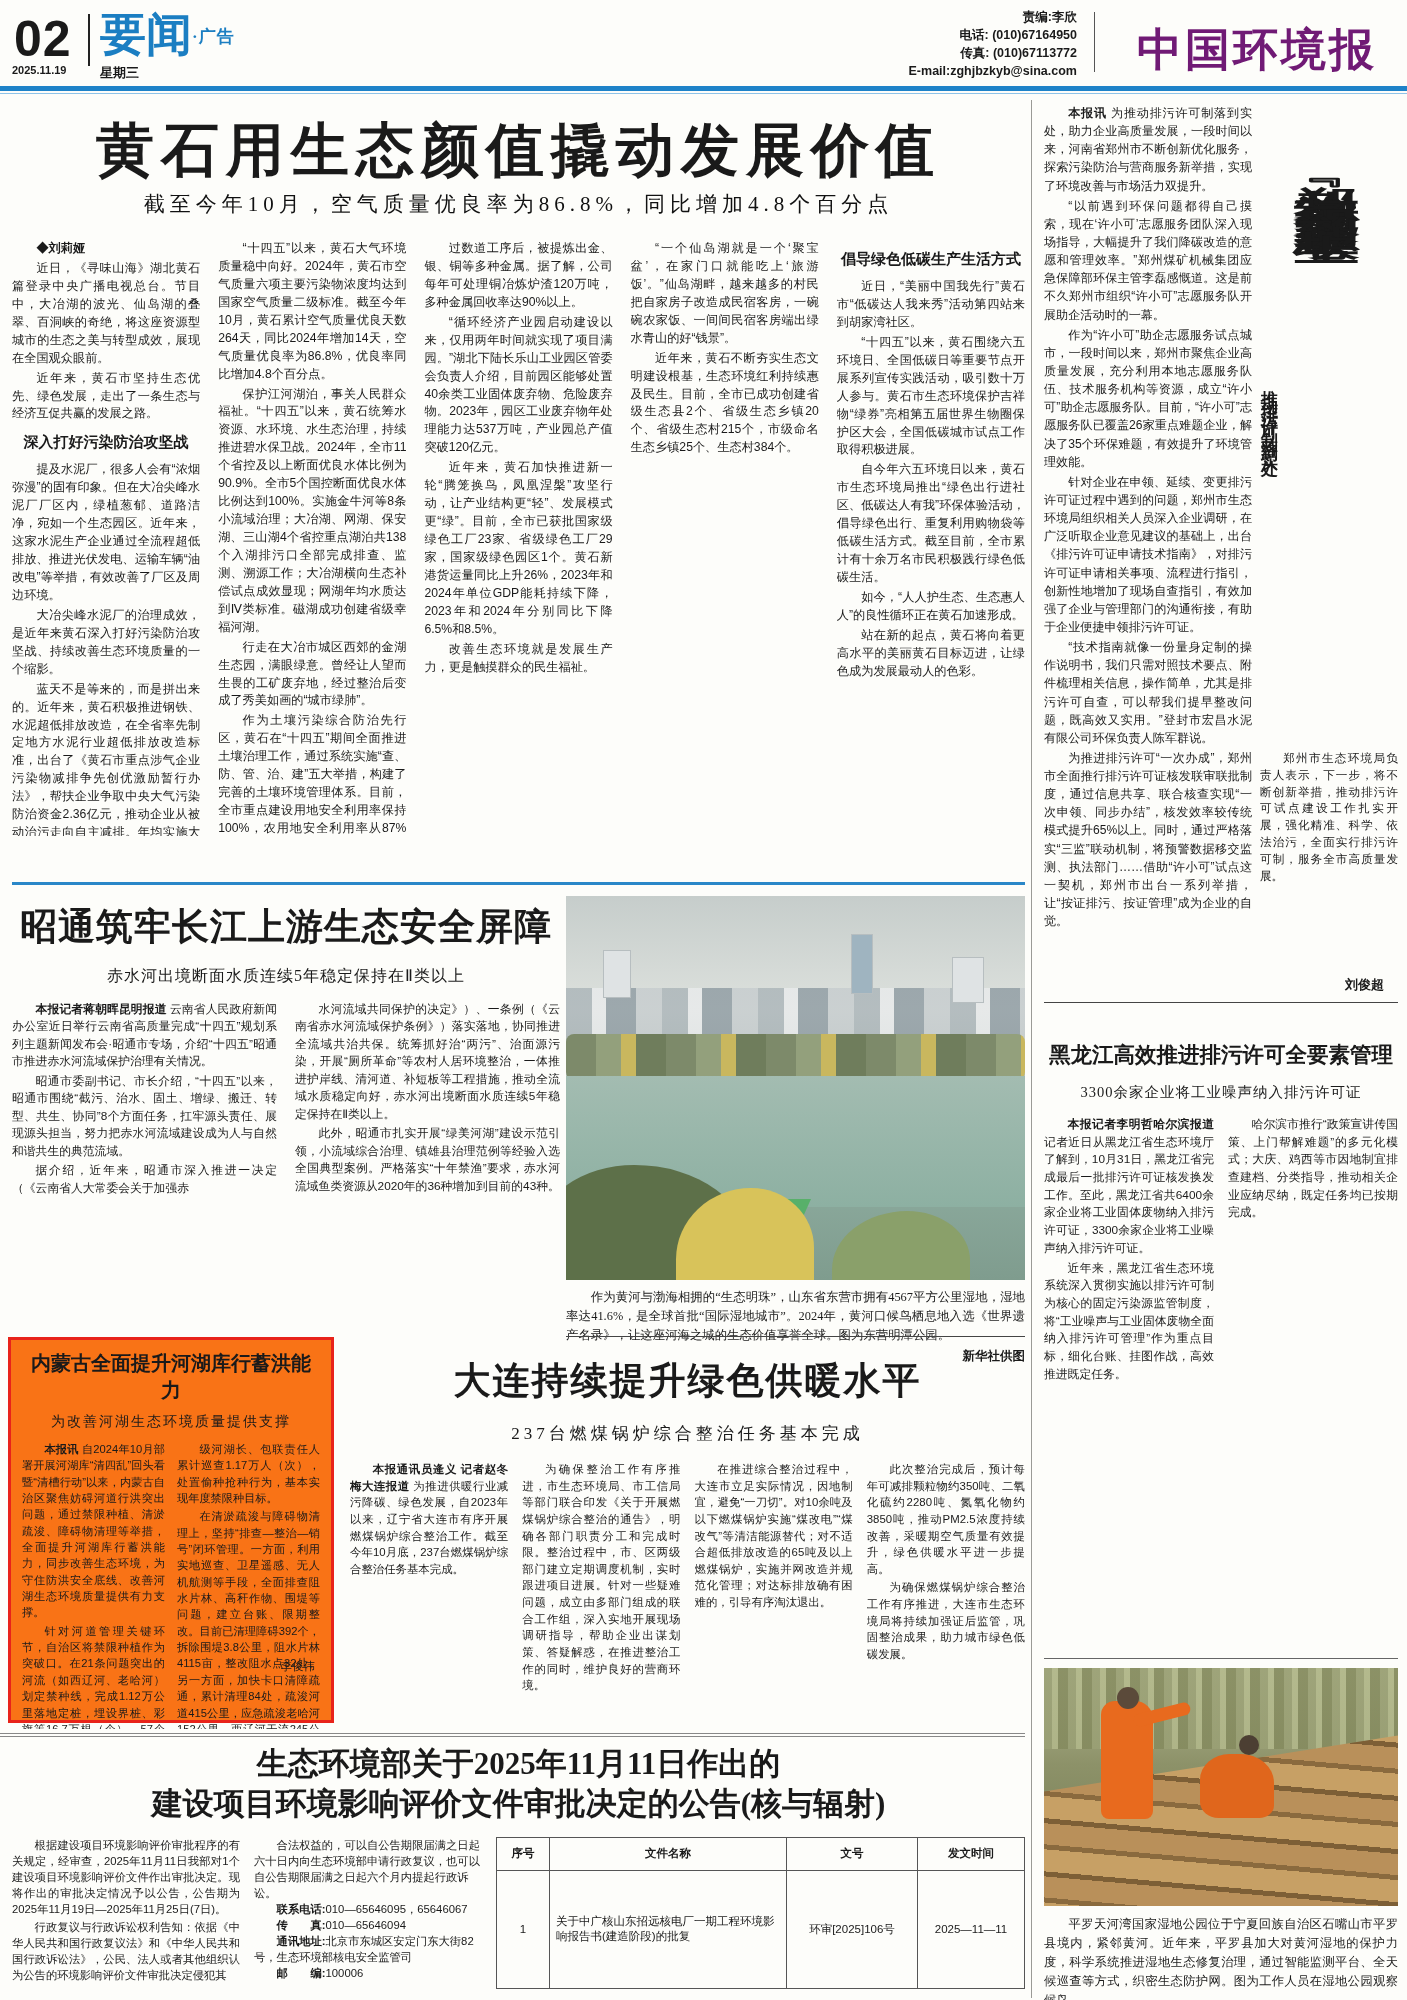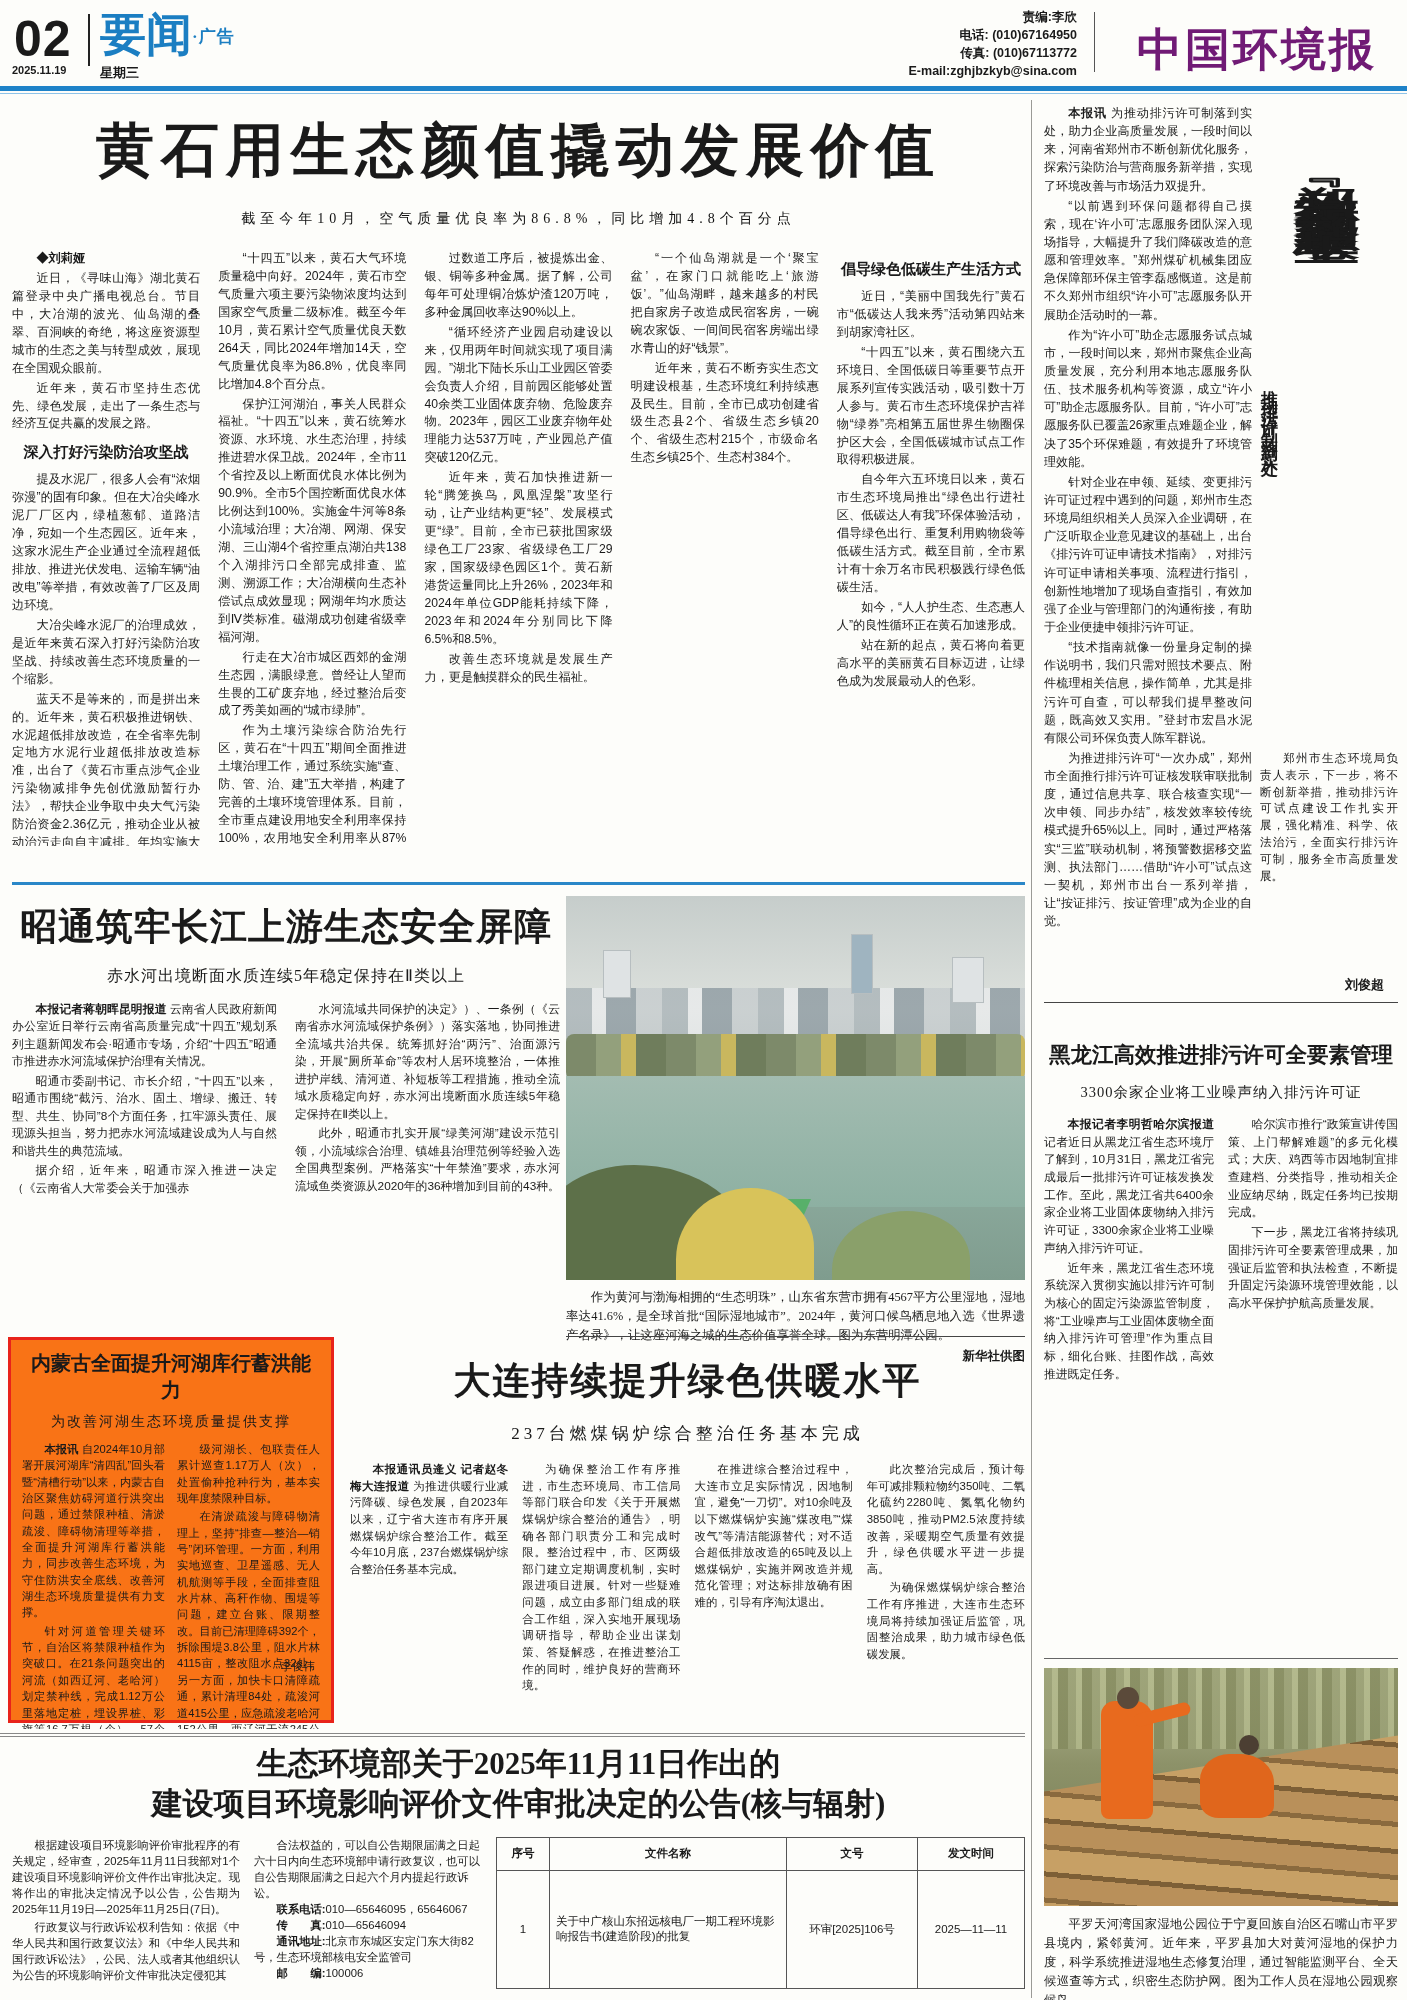--- a/index.html
+++ b/index.html
@@ -19,21 +19,21 @@
   .rule-blue-1{position:absolute;left:0;top:86px;width:1407px;height:5px;background:#1e82c8;}
   .rule-blue-2{position:absolute;left:0;top:93px;width:1407px;height:1px;background:#8fc3e8;}
   
   .para{margin:0 0 2px 0;text-indent:2em;text-align:justify;}
   .col-subhead{margin:8px 0;text-indent:0;text-align:center;font-weight:800;font-size:15px;}
   .cols{display:flex;}
   .col{overflow:hidden;}
   
   #huangshi{position:absolute;left:12px;top:106px;width:1013px;height:774px;}
   #huangshi .hs-title{font-size:58px;font-weight:900;text-align:center;letter-spacing:7px;margin:6px 0 0 0;}
-  #huangshi .hs-sub{font-family:"Liberation Serif",serif;font-size:14px;text-align:center;letter-spacing:5px;margin-top:20px;color:#111;}
+  #huangshi .hs-sub{font-family:"Liberation Serif",serif;font-size:21px;text-align:center;letter-spacing:5px;color:#111;}
   #huangshi .cols{gap:18px;margin-top:22px;height:596px;}
   #huangshi .col{flex:1;font-size:12.2px;line-height:1.47;}
   
   .band-vline{position:absolute;left:1031px;top:100px;width:1px;height:1898px;background:#9a9a96;}
   
   #zhengzhou{position:absolute;left:1044px;top:104px;width:354px;height:912px;}
   .zz-col{position:absolute;left:0;top:0;width:208px;height:906px;overflow:hidden;font-size:12.1px;line-height:1.5;}
   .zz-vertsub{position:absolute;left:214px;top:272px;height:360px;writing-mode:vertical-rl;
               font-family:"Liberation Serif",serif;font-size:17px;letter-spacing:7px;font-weight:600;}
   .zz-verthead{position:absolute;left:246px;top:58px;width:108px;height:566px;overflow:hidden;}
@@ -241,21 +241,20 @@
   <section id="heilongjiang">
     <h2 class="hlj-title">黑龙江高效推进排污许可全要素管理</h2>
     <div class="hlj-sub">3300余家企业将工业噪声纳入排污许可证</div>
     <div class="cols">
       <div class="col">
           <p class="para"><b>本报记者李明哲哈尔滨报道 </b>记者近日从黑龙江省生态环境厅了解到，10月31日，黑龙江省完成最后一批排污许可证核发换发工作。至此，黑龙江省共6400余家企业将工业固体废物纳入排污许可证，3300余家企业将工业噪声纳入排污许可证。</p>
           <p class="para">近年来，黑龙江省生态环境系统深入贯彻实施以排污许可制为核心的固定污染源监管制度，将“工业噪声与工业固体废物全面纳入排污许可管理”作为重点目标，细化台账、挂图作战，高效推进既定任务。</p>
         </div>
       <div class="col">
           <p class="para">哈尔滨市推行“政策宣讲传国策、上门帮解难题”的多元化模式；大庆、鸡西等市因地制宜排查建档、分类指导，推动相关企业应纳尽纳，既定任务均已按期完成。</p>
-          <p class="para">下一步，黑龙江省将持续巩固排污许可全要素管理成果，加强证后监管和执法检查，不断提升固定污染源环境管理效能，以高水平保护护航高质量发展。</p>
         </div>
     </div>
   </section>
 
   <section id="neimenggu">
     <h2 class="nm-title">内蒙古全面提升河湖库行蓄洪能力</h2>
     <div class="nm-sub">为改善河湖生态环境质量提供支撑</div>
     <div class="cols">
       <div class="col">
           <p class="para"><b>本报讯 </b>自2024年10月部署开展河湖库“清四乱”回头看暨“清槽行动”以来，内蒙古自治区聚焦妨碍河道行洪突出问题，通过禁限种植、清淤疏浚、障碍物清理等举措，全面提升河湖库行蓄洪能力，同步改善生态环境，为守住防洪安全底线、改善河湖生态环境质量提供有力支撑。</p>

